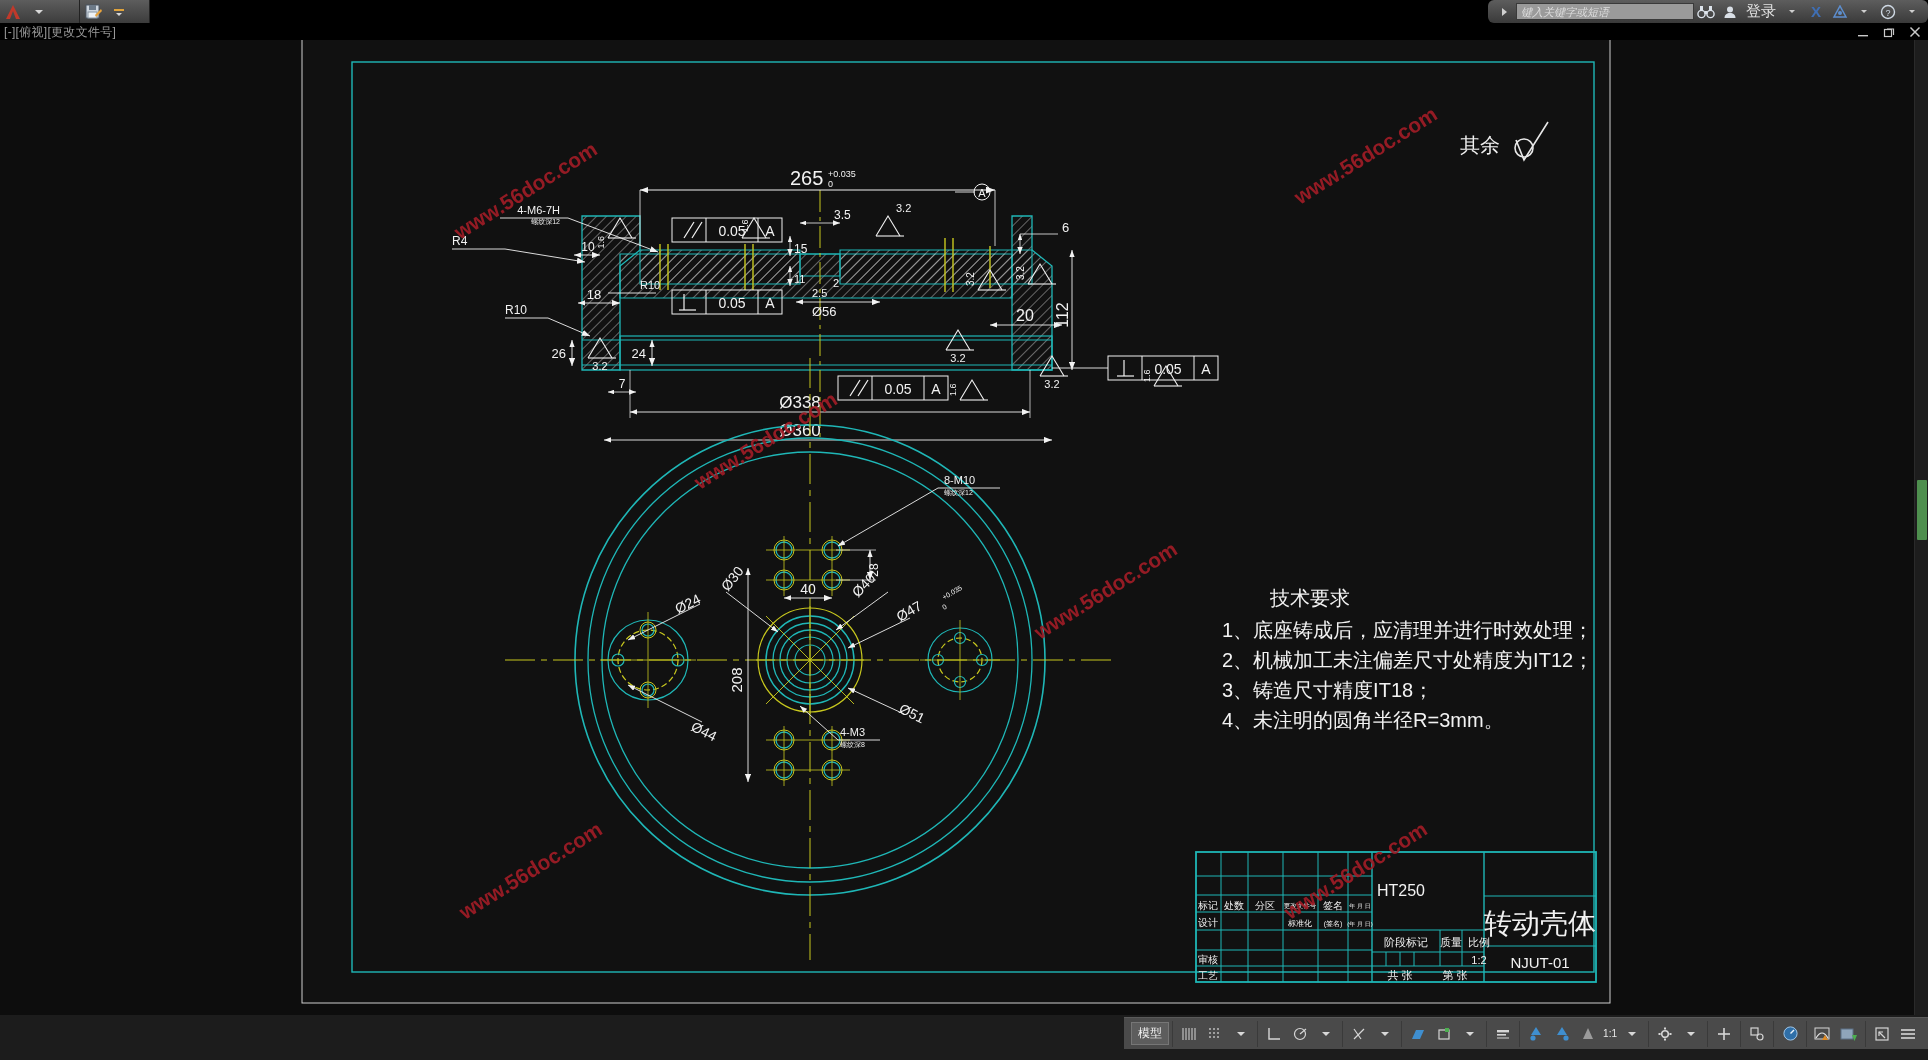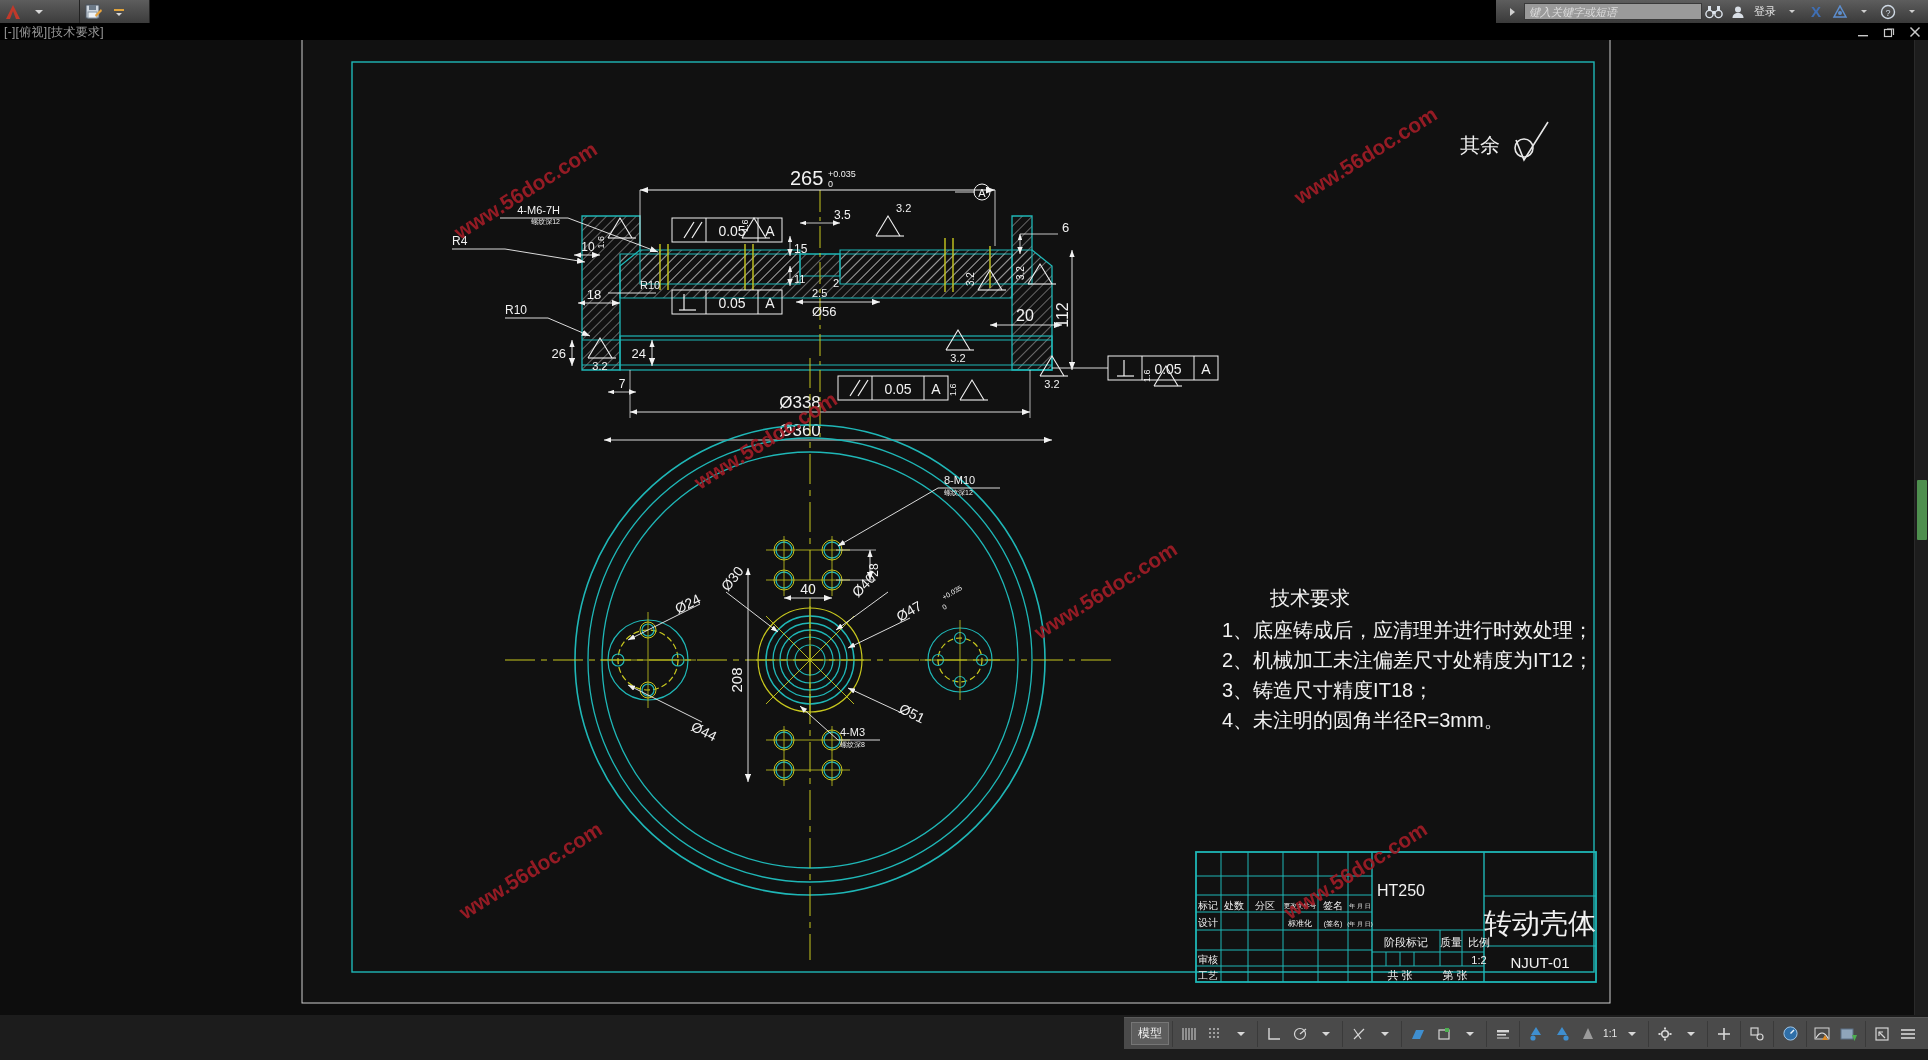--- a/index.html
+++ b/index.html
@@ -24,31 +24,31 @@
     justify-content: center; cursor: default;
   }
   .caret { width: 0; height: 0; border-left: 4px solid transparent;
            border-right: 4px solid transparent; border-top: 4px solid #d8d8d8; }
   .caret-sm { width: 0; height: 0; border-left: 3px solid transparent;
            border-right: 3px solid transparent; border-top: 3px solid #cfcfcf; }
 
   #infocenter {
     position: absolute; top: 0; right: 0; height: 23px;
     background: linear-gradient(#5d5d5d, #3a3a3a);
-    display: flex; align-items: center; padding: 0 4px;
+    display: flex; align-items: center; padding: 0 4px; border-radius: 6px;
   }
   #search-input {
     width: 178px; height: 17px; background: #9a9a9a; border: 1px solid #3a3a3a;
     color: #e8e8e8; font-size: 11px; padding: 0 4px; font-style: italic;
     font-family: "Liberation Sans", sans-serif;
   }
   #search-input::placeholder { color: #dcdcdc; font-style: italic; }
   .ic-icon { width: 24px; height: 21px; display: flex; align-items: center;
              justify-content: center; color: #dfe6ef; font-size: 13px; }
-  .signin { color: #e4e4e4; font-size: 11px; padding: 0 4px; white-space: nowrap; }
+  .signin { color: #e4e4e4; font-size: 15px; padding: 0 4px; white-space: nowrap; }
 
   #winbtns {
     position: absolute; top: 25px; right: 6px; display: flex;
     gap: 12px; align-items: center; color: #c9c9c9; font-size: 11px;
   }
   .wb { width: 14px; height: 14px; display: flex; align-items: center;
         justify-content: center; cursor: default; }
 
   
   #vplabel {
@@ -191,21 +191,21 @@
     </svg>
   </span>
   <span class="wb">
     <svg width="12" height="12" viewBox="0 0 12 12">
       <line x1="1.5" y1="1.5" x2="10.5" y2="10.5" stroke="#c9c9c9" stroke-width="1.5"></line>
       <line x1="10.5" y1="1.5" x2="1.5" y2="10.5" stroke="#c9c9c9" stroke-width="1.5"></line>
     </svg>
   </span>
 </div>
 
-<div id="vplabel">[-][俯视][技术要求]</div>
+<div id="vplabel">[-][俯视][更改文件号]</div>
 
 <div id="canvas">
 <svg class="draw" viewBox="0 0 1928 975">
   <defs>
     <pattern id="hatch" width="7" height="7" patternTransform="rotate(45)" patternUnits="userSpaceOnUse">
       <line x1="0" y1="0" x2="0" y2="7" stroke="#e8e8e8" stroke-width="0.8"></line>
     </pattern>
     <marker id="ar" markerWidth="9" markerHeight="7" refX="9" refY="3.5" orient="auto">
       <polygon points="0,0 9,3.5 0,7" fill="#f2f2f2"></polygon>
     </marker>

